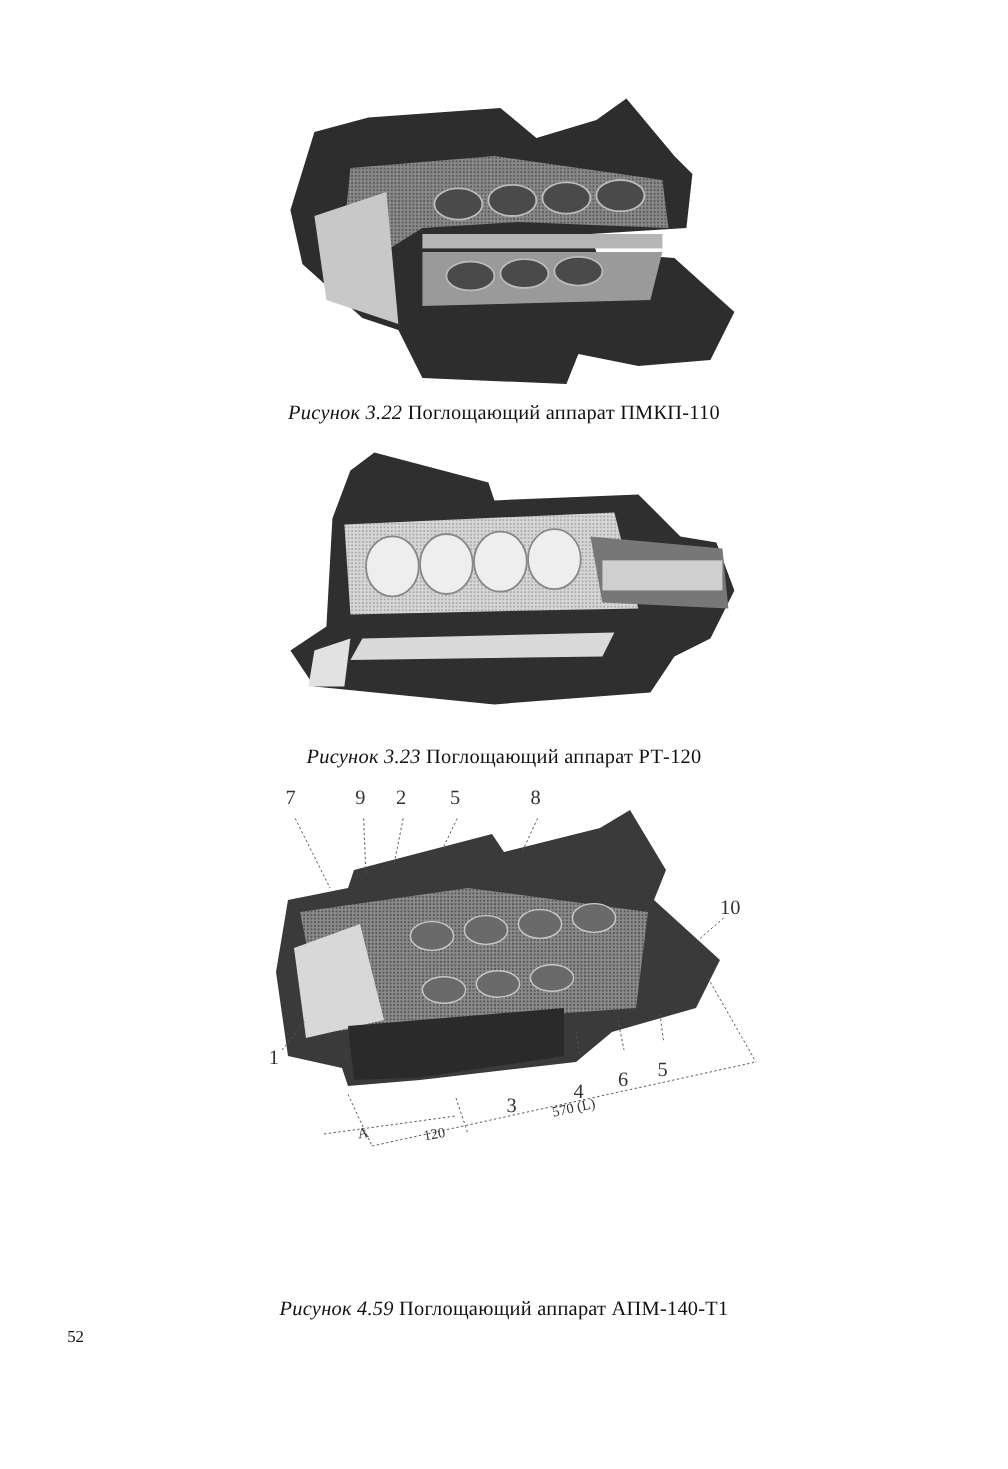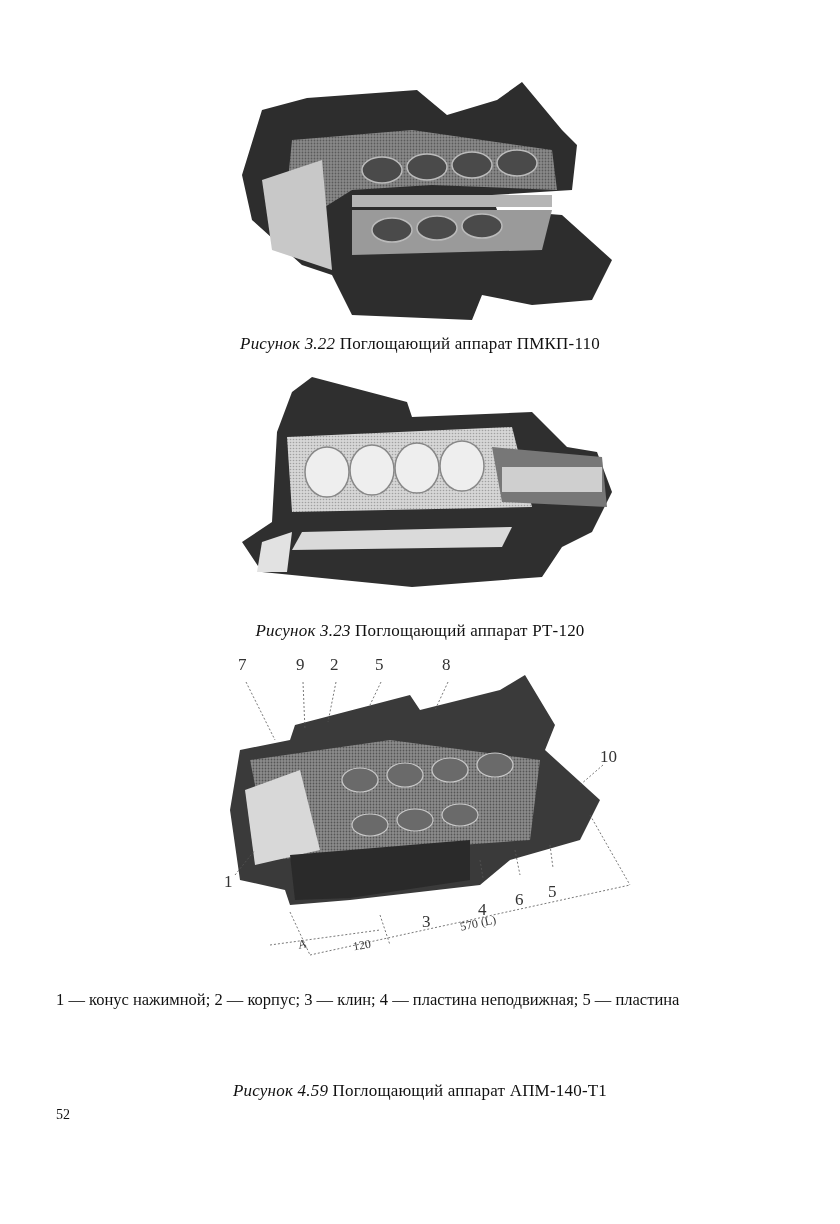--- a/index.html
+++ b/index.html
@@ -124,21 +124,20 @@
   <span class="label" style="left:212px; top:262px;">3</span>
   <span class="label" style="left:268px; top:250px;">4</span>
   <span class="label" style="left:305px; top:240px;">6</span>
   <span class="label" style="left:338px; top:232px;">5</span>
   <span class="dim" style="left:88px; top:287px; transform:rotate(-10deg);">А</span>
   <span class="dim" style="left:143px; top:288px; transform:rotate(-10deg);">120</span>
   <span class="dim" style="left:250px; top:266px; transform:rotate(-12deg);">570 (L)</span>
 </div>
 
 <div class="legend">
-  <span class="legend-line">1 — конус нажимной; 2 — корпус; 3 — клин; 4 — пластина неподвижная; 5 — пластина</span>
 </div>
 
 <div class="caption" style="top:1081px;">
   <span class="fignum">Рисунок 4.59</span>
   <span>Поглощающий аппарат АПМ-140-Т1</span>
 </div>
 
 <div class="pagenum">52</div>
 
 </body></html>

